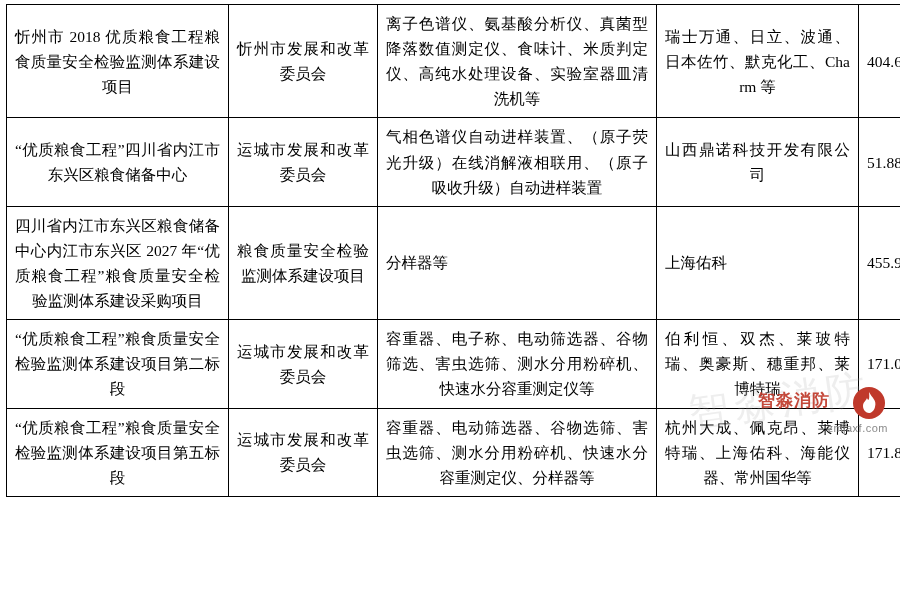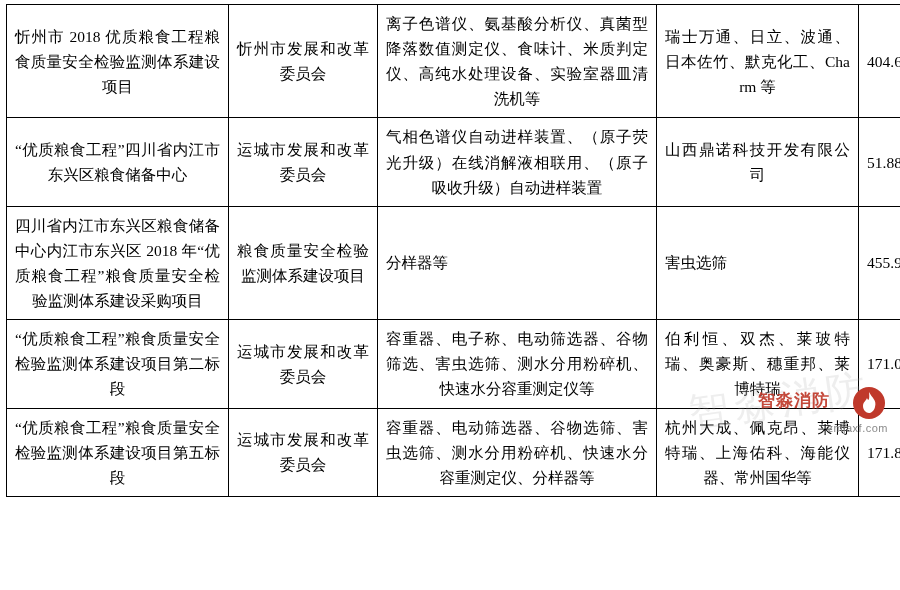--- a/index.html
+++ b/index.html
@@ -139,30 +139,30 @@
         <td class="col-brands">
           <span class="cell-inner just">山西鼎诺科技开发有限公司</span>
         </td>
         <td class="col-amount">
           <span class="cell-inner ctr">51.88</span>
         </td>
       </tr>
 
       <tr>
         <td class="col-name">
-          <span class="cell-inner just">四川省内江市东兴区粮食储备中心内江市东兴区 2018 年“优质粮食工程”粮食质量安全检验监测体系建设采购项目</span>
+          <span class="cell-inner just">四川省内江市东兴区粮食储备中心内江市东兴区 2027 年“优质粮食工程”粮食质量安全检验监测体系建设采购项目</span>
         </td>
         <td class="col-buyer">
           <span class="cell-inner just">粮食质量安全检验监测体系建设项目</span>
         </td>
         <td class="col-items">
           <span class="cell-inner ctr">分样器等</span>
         </td>
         <td class="col-brands">
-          <span class="cell-inner ctr">害虫选筛</span>
+          <span class="cell-inner ctr">上海佑科</span>
         </td>
         <td class="col-amount">
           <span class="cell-inner ctr">455.9</span>
         </td>
       </tr>
 
       <tr>
         <td class="col-name">
           <span class="cell-inner just">“优质粮食工程”粮食质量安全检验监测体系建设项目第二标段</span>
         </td>

